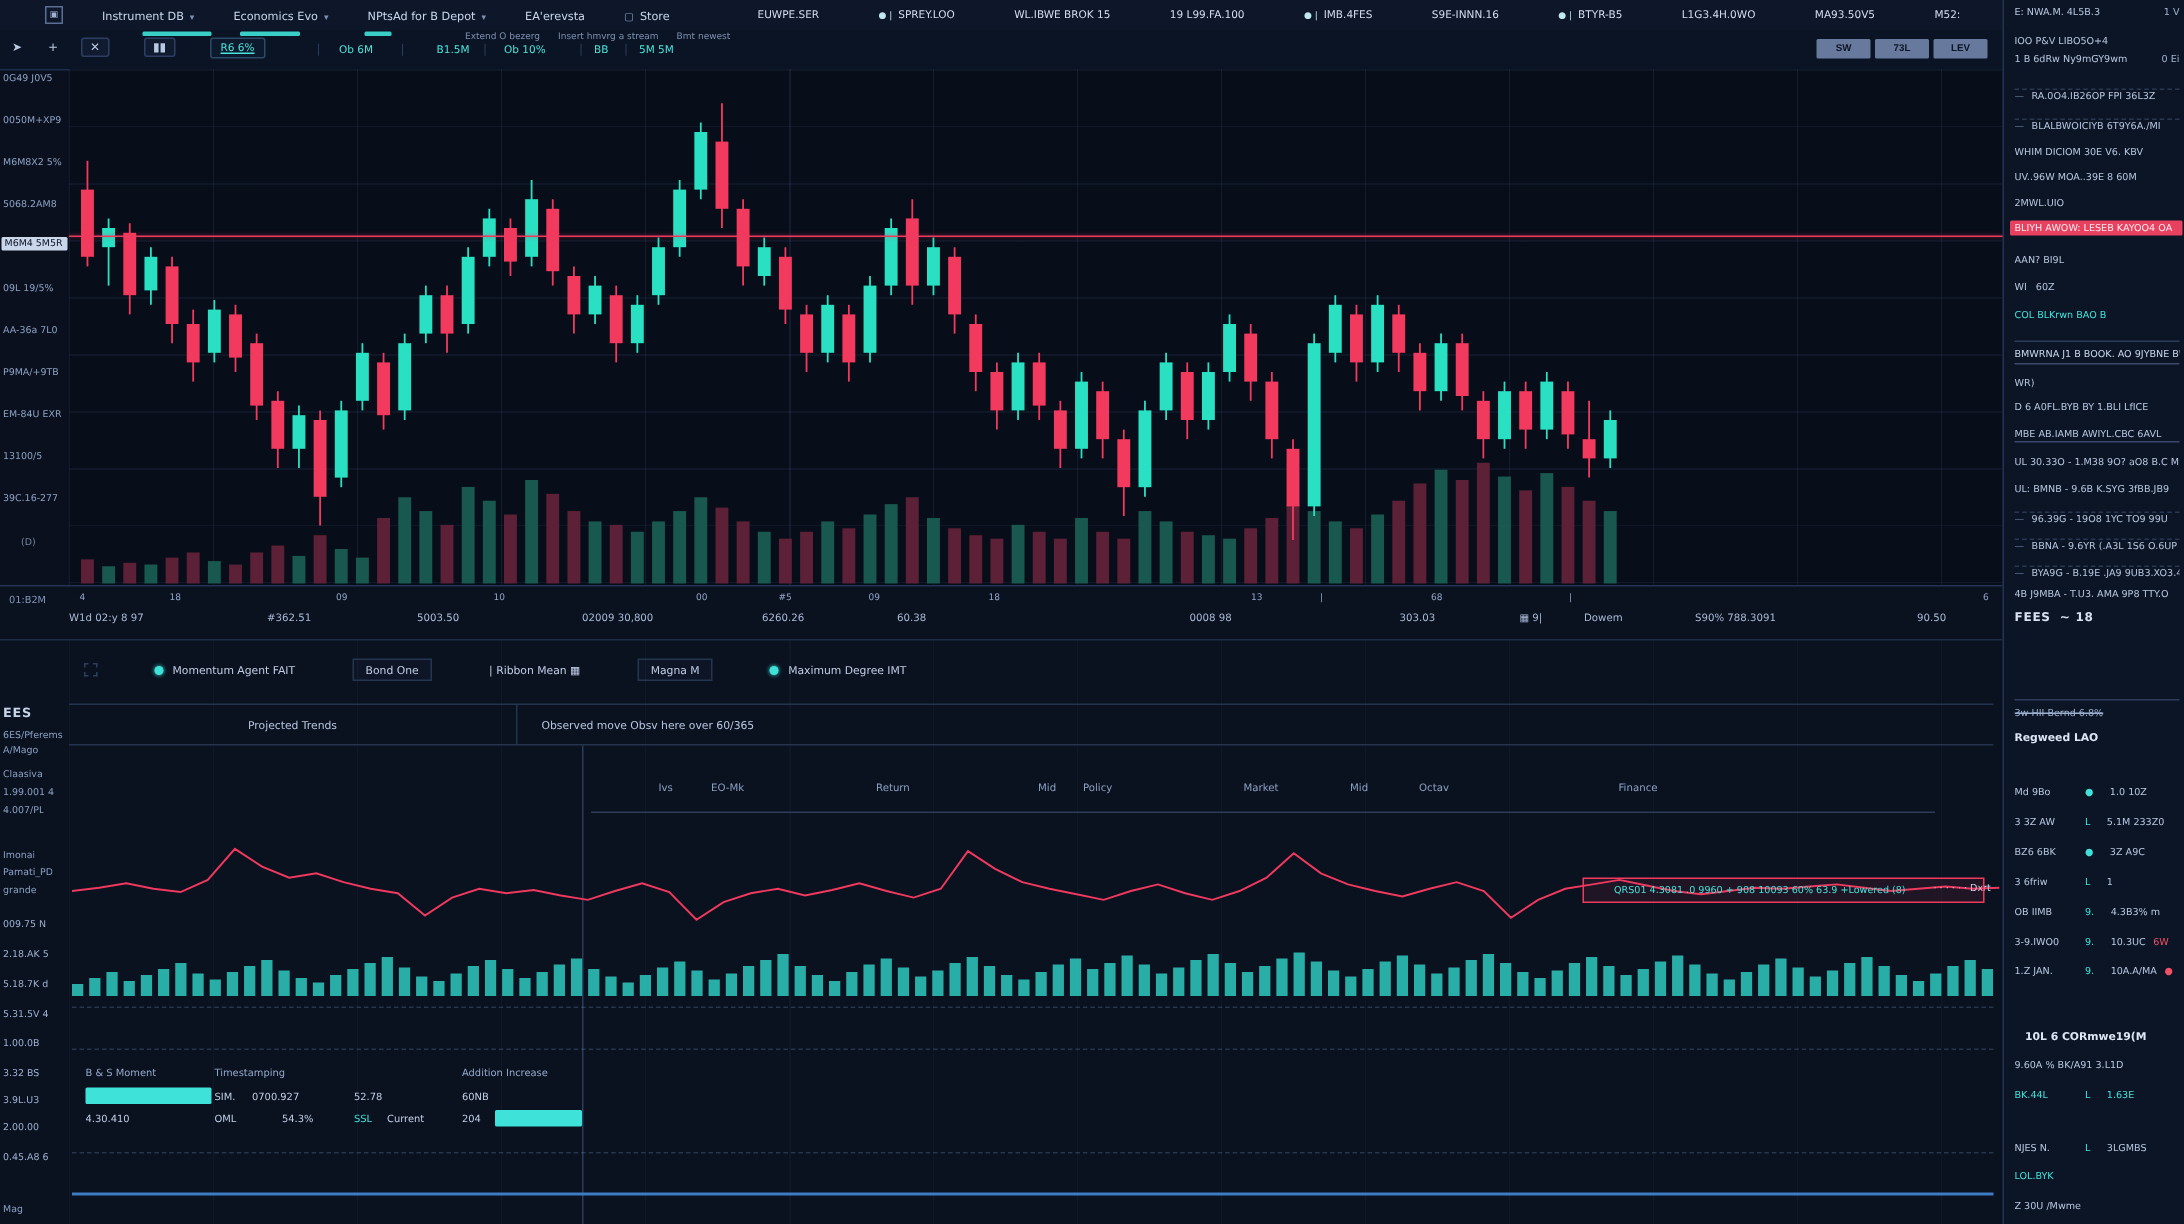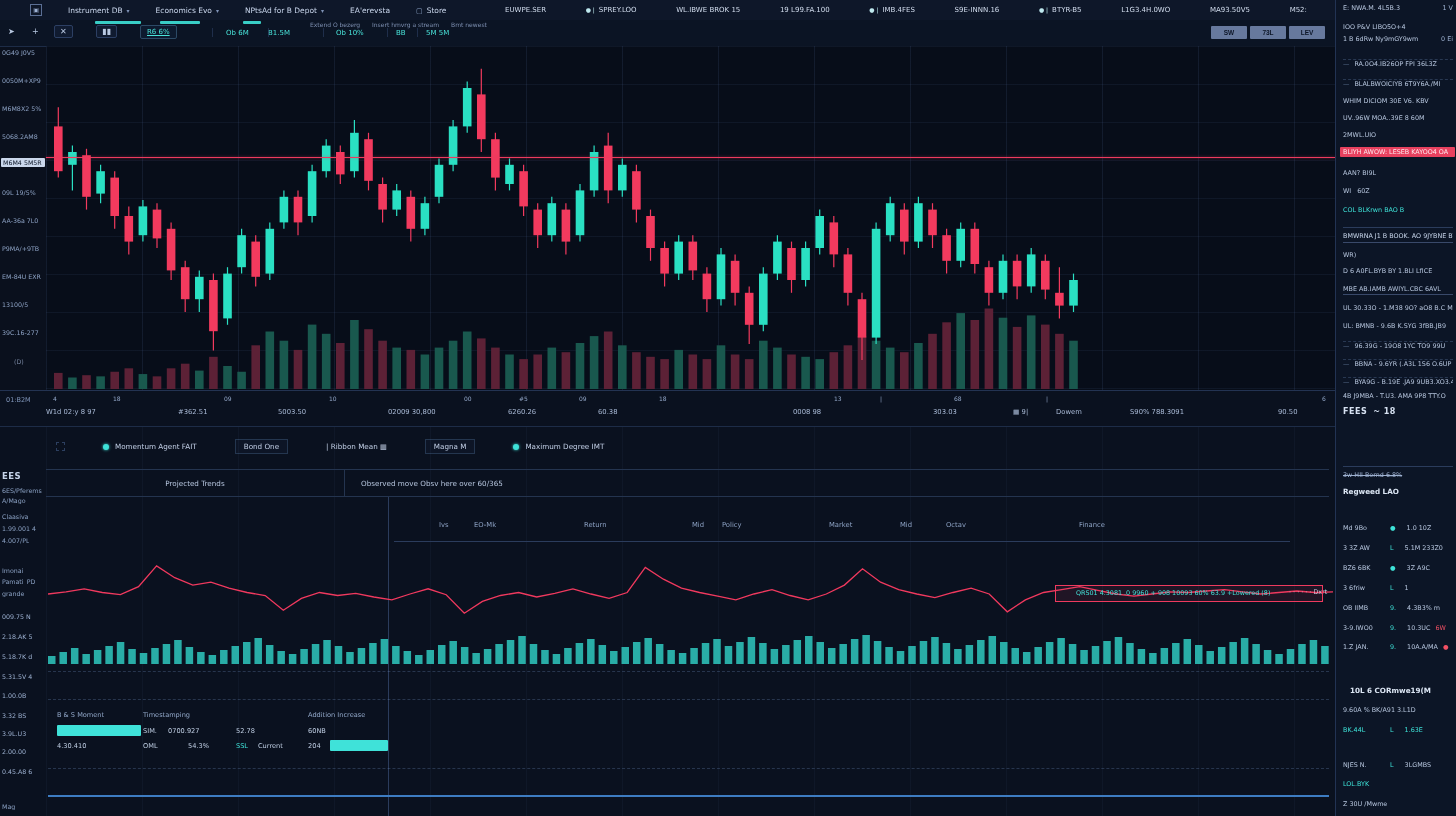--- a/index.html
+++ b/index.html
@@ -136,21 +136,21 @@
       </div>
     <div id="tools">
         <span class="tool" style="left: 8px;">➤</span>
         <span class="tool" style="left: 32px;">+</span>
         <span class="tool boxed" style="left: 54px;">✕</span>
         <span class="tool boxed" style="left: 96px;">▮▮</span>
       </div>
     <div id="tfs">
         <span class="tf boxed" style="left: 140px; text-decoration: underline;">R6 6%</span>
         <span class="tf" style="left: 226px;">Ob 6M</span>
-        <span class="tf" style="left: 268px; text-align: right;">B1.5M</span>
+        <span class="tf" style="left: 291px; text-align: right;">B1.5M</span>
         <span class="tf" style="left: 336px;">Ob 10%</span>
         <span class="tf" style="left: 396px;">BB</span>
         <span class="tf" style="left: 426px;">5M 5M</span>
         <span class="sep" style="left: 211px;">|</span>
         <span class="sep" style="left: 267px;">|</span>
         <span class="sep" style="left: 322px;">|</span>
         <span class="sep" style="left: 386px;">|</span>
         <span class="sep" style="left: 416px;">|</span>
       </div>
     <div class="hints" id="hints">

